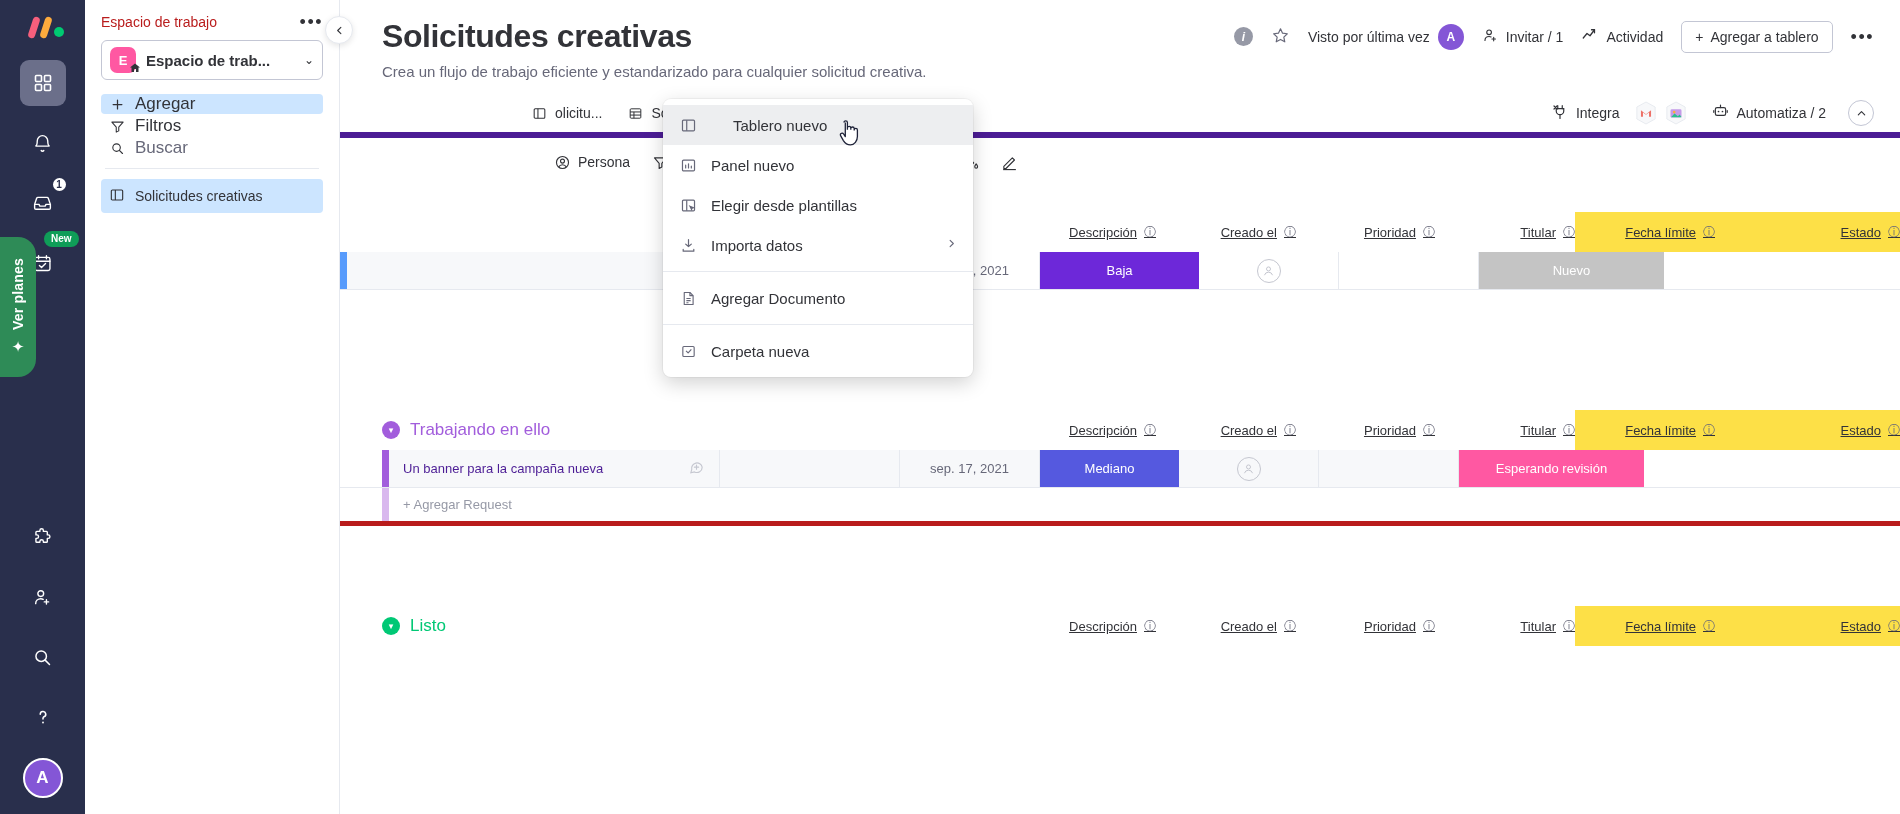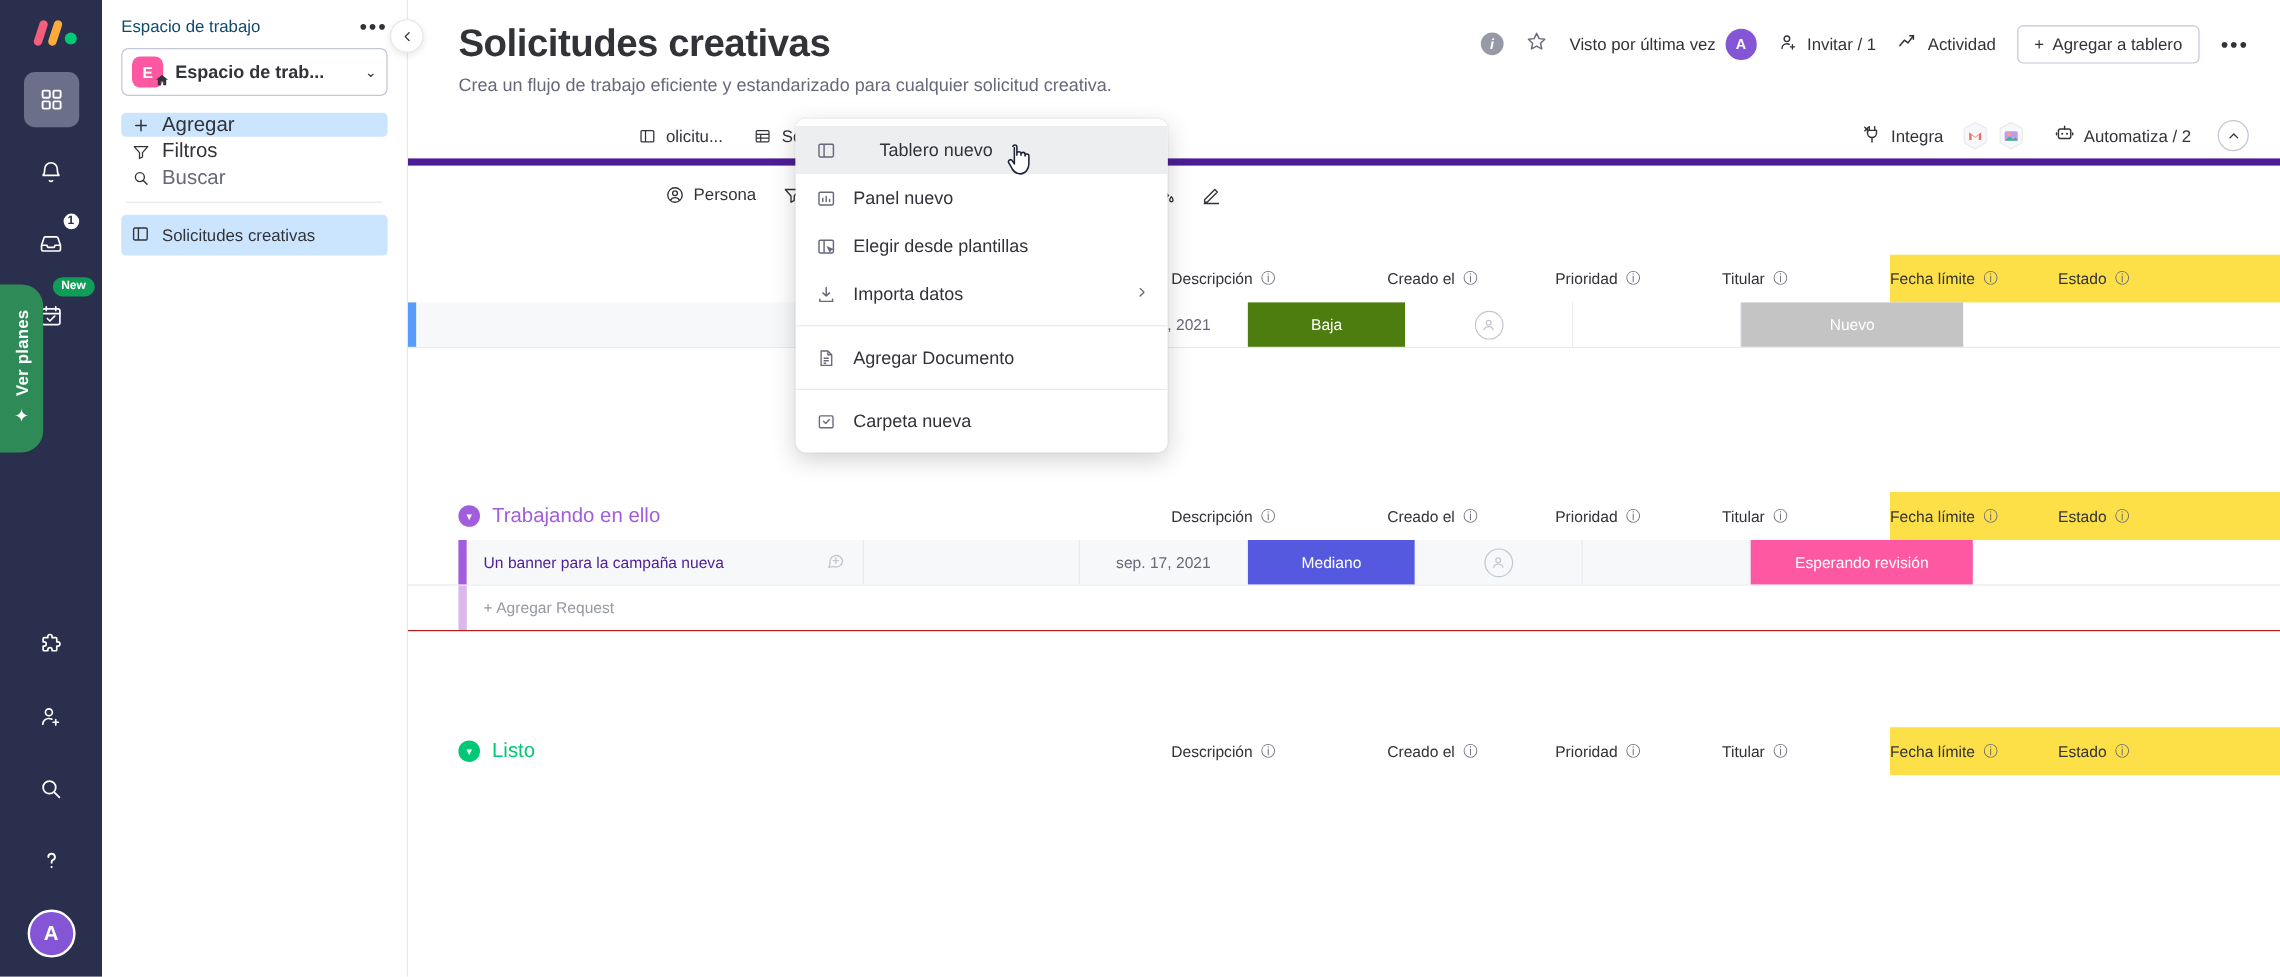--- a/index.html
+++ b/index.html
@@ -64,21 +64,21 @@
     border: 2px solid #fff; margin-top: 18px; cursor: pointer;
   }
 
   
   .sidebar {
     width: 255px; flex: 0 0 255px; height: 814px;
     background: #ffffff; border-right: 1px solid #e6e9ef;
     padding: 14px 16px 0 16px; position: relative;
   }
   .ws-head { display: flex; align-items: center; justify-content: space-between; }
-  .ws-head-title { font-size: 14px; color: #0c4a6e; }
+  .ws-head-title { font-size: 14px; color: #b91c1c; }
   .dots { color: #323338; font-size: 18px; letter-spacing: 1.5px; cursor: pointer; line-height: 10px; }
   .ws-select {
     margin-top: 10px; height: 40px; border: 1px solid #c3c6d4; border-radius: 6px;
     display: flex; align-items: center; padding: 0 8px; cursor: pointer; background: #fff;
   }
   .ws-avatar {
     width: 26px; height: 26px; border-radius: 7px; background: #ff58a2;
     color: #fff; font-size: 13px; font-weight: 600;
     display: flex; align-items: center; justify-content: center; position: relative;
   }
@@ -161,39 +161,39 @@
   .grp { margin-bottom: 0; }
   .grp-title-row { display: flex; align-items: center; height: 40px; padding-left: 42px; }
   .caret {
     width: 18px; height: 18px; border-radius: 50%;
     display: flex; align-items: center; justify-content: center;
     font-size: 9px; color: #fff; margin-right: 10px; cursor: pointer;
   }
   .grp-name { font-size: 17px; font-weight: 400; cursor: pointer; }
   .colhead-inline { margin-left: auto; display: flex; align-items: stretch; height: 100%; }
   .ch {
-    display: flex; align-items: center; justify-content: flex-start; gap: 7px;
-    font-size: 13px; color: #323338; border-left: 0; white-space: nowrap;
+    display: flex; align-items: center; justify-content: flex-end; gap: 7px;
+    font-size: 13px; color: #323338; border-left: 0; white-space: nowrap; text-decoration: underline;
   }
   .ch .ic { color: #676879; font-size: 12px; }
   .ch.shaded { background: #fde047; }
   .row {
     display: flex; align-items: stretch; height: 38px; border-bottom: 1px solid #e6e9ef;
     background: #fff;
   }
   .row-lbar { width: 7px; }
   .cell {
     display: flex; align-items: center; font-size: 13px; color: #4c1d95;
     border-right: 1px solid #e6e9ef; background: #fff;
   }
   .cell.name { padding-left: 14px; justify-content: space-between; padding-right: 14px; background:#f7f8fa; }
   .cell.center { justify-content: center; }
   .cell.status { color: #fff; justify-content: center; border-right: none; }
   .chat-ico { color: #c5c7d0; }
-  .add-row { display: flex; align-items: center; height: 38px; border-bottom: 1px solid #b91c1c; }
+  .add-row { display: flex; align-items: center; height: 38px; border-bottom: 5px solid #b91c1c; }
   .add-row .lb { width: 7px; height: 100%; }
   .add-row .txt { padding-left: 14px; font-size: 13px; color: #9699a6; cursor: pointer; }
   .avatar-ph { width: 24px; height: 24px; border-radius: 50%; border: 1px solid #c5c7d0; color:#c5c7d0;
                display:flex; align-items:center; justify-content:center; }
 
   
   .menu {
     position: absolute; left: 323px; top: 99px; width: 310px;
     background: #fff; border-radius: 8px;
     box-shadow: 0 6px 20px rgba(0,0,0,.18), 0 0 0 1px rgba(0,0,0,.04);
@@ -603,21 +603,21 @@
             <span></span>
             <span class="chat-ico">
               <svg width="17" height="17" viewBox="0 0 24 24" fill="none" stroke="currentColor" stroke-width="1.6" stroke-linecap="round">
                   <path d="M20 11.5a7.5 7.5 0 0 1-10.8 6.8L4 19.5l1.3-4.8A7.5 7.5 0 1 1 20 11.5z"></path>
                   <path d="M12 8.5v6M9 11.5h6"></path>
                 </svg>
             </span>
           </div>
           <div class="cell" style="width:180px"></div>
           <div class="cell center" style="width:140px;color:#676879">sep. 17, 2021</div>
-          <div class="cell status" style="width:131px;background:#4d7c0f">Baja</div>
+          <div class="cell status" style="width:159px;background:#6d28d9">Baja</div>
           <div class="cell center" style="width:140px">
             <span class="avatar-ph">
               <svg width="15" height="15" viewBox="0 0 24 24" fill="none" stroke="currentColor" stroke-width="1.6">
                   <circle cx="12" cy="9.5" r="3.2"></circle>
                   <path d="M5.5 19.5a6.8 6.8 0 0 1 13 0"></path>
                 </svg>
             </span>
           </div>
           <div class="cell" style="width:140px"></div>
           <div class="cell status" style="width:185px;background:#c4c4c4">Nuevo</div>

